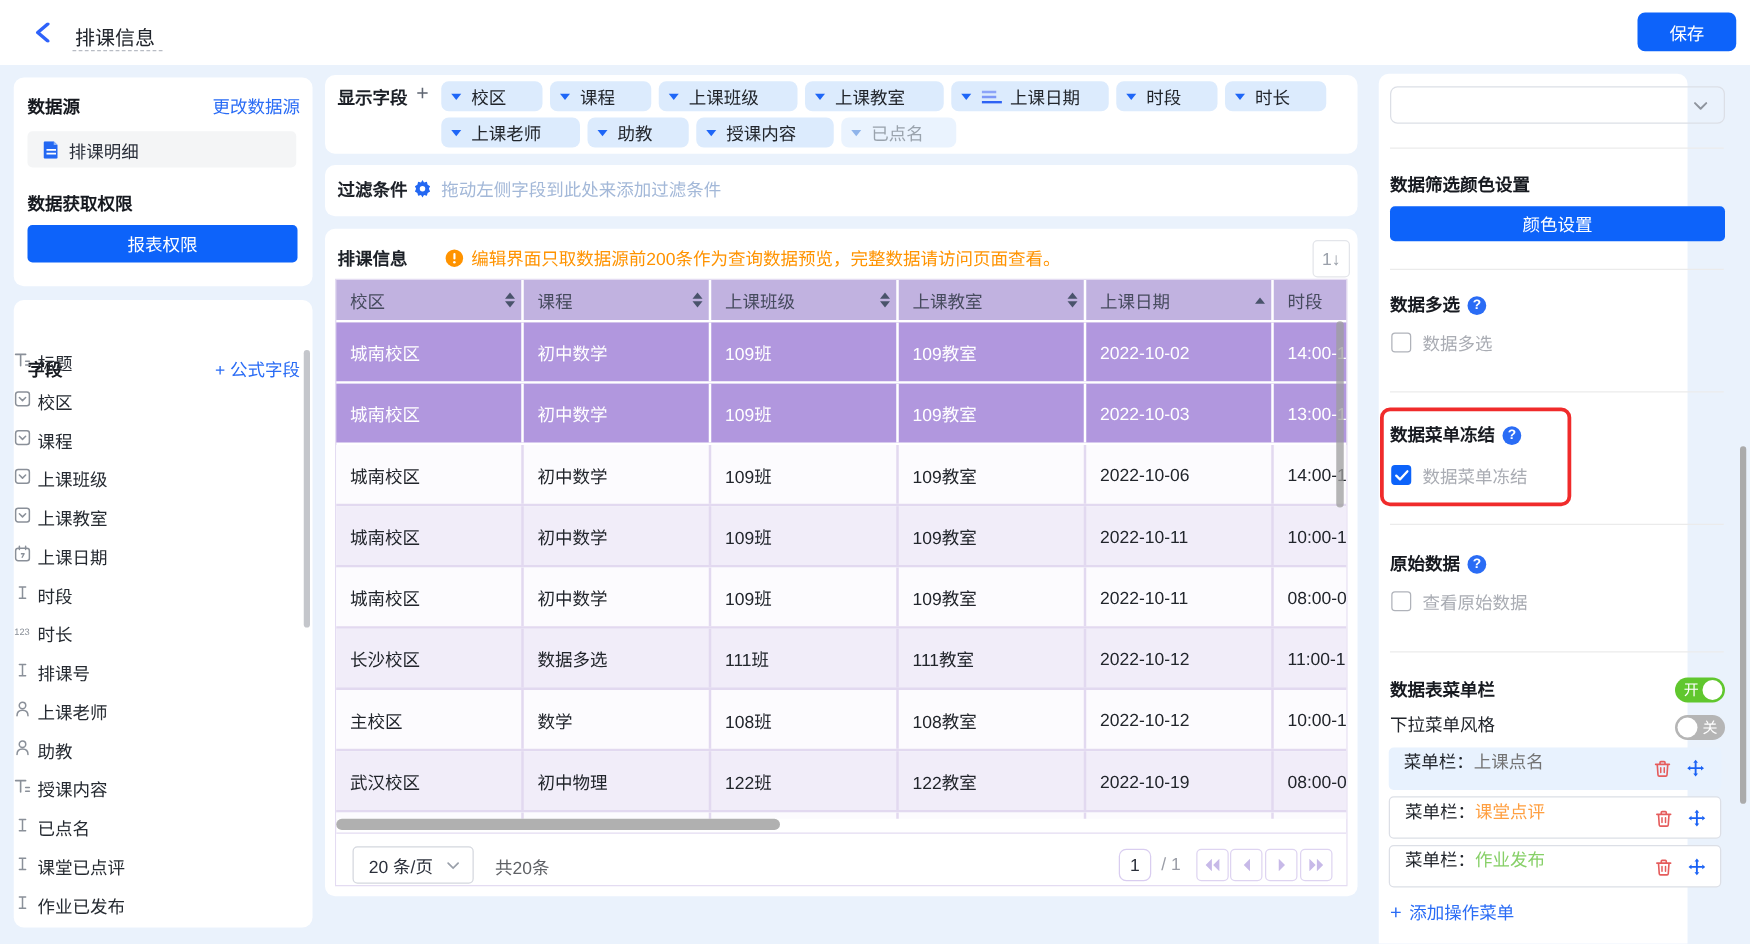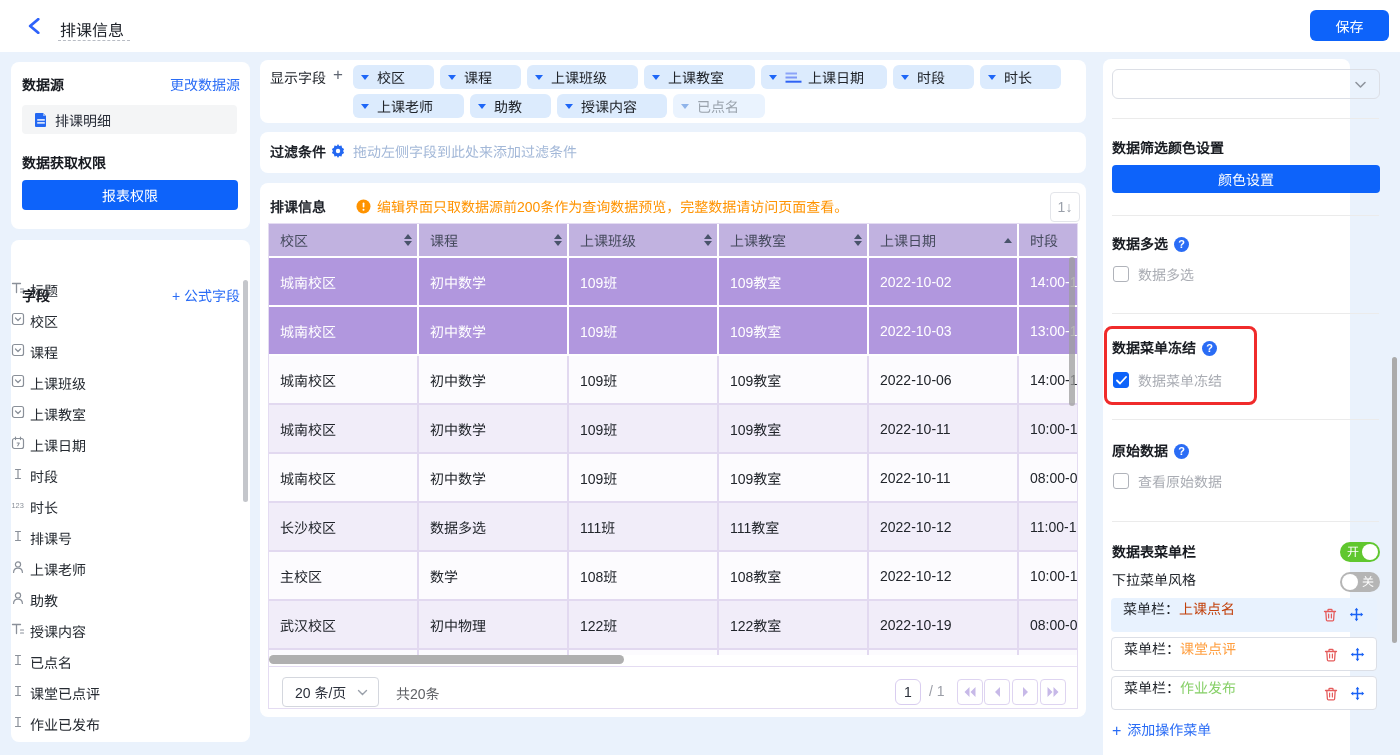--- a/index.html
+++ b/index.html
@@ -33,21 +33,21 @@
 
 #sb2 { left:11px; top:240px; width:239px; height:502px; overflow:hidden; }
 #sb2 .head { position:absolute; left:11px; top:17px; right:10px; display:flex; justify-content:space-between; line-height:15px;margin-top:32px; }
 #sb2 .flist { position:absolute; left:0; top:40px; width:239px; }
 .frow { height:31px; display:flex; color:#252a31; }
 .frow .fic { width:14px; height:15px; margin-right:5px; display:inline-flex; align-items:center; justify-content:center; color:#8a9099; flex:0 0 14px; }
 #sb2 .sbar { position:absolute; left:232px; top:40px; width:5px; height:222px; background:#c4c6cb; border-radius:3px; }
 
 
 #cardA { left:260px; top:60px; width:826px; height:63px; }
-#cardA .label { position:absolute; left:10px; top:7px; font-weight:400; color:#1c2027; }
+#cardA .label { position:absolute; left:10px; top:7px; font-weight:700; color:#1c2027; }
 #cardA .plus { position:absolute; left:73px; top:5px; color:#5f6672; font-size:17px; font-weight:400; }
 .chip { position:absolute; height:24px; background:#dcebfd; border-radius:6px; display:flex; align-items:center; padding-left:8px; font-size:14px; color:#21252b; }
 .chip .tri { width:0; height:0; border-left:4.5px solid transparent; border-right:4.5px solid transparent; border-top:5.5px solid #1e66f7; margin-right:8px; }
 .chip.dis { background:#eaf3fe; color:#9aa3ad; }
 .chip.dis .tri { border-top-color:#8fb4ea; }
 .sorticon { margin-right:6px; display:inline-flex; }
 
 
 #cardB { left:260px; top:132px; width:826px; height:41px; }
 #cardB .inner { position:absolute; left:10px; top:0; height:37px; display:flex; align-items:center; }
@@ -436,21 +436,21 @@
   <div class="h" style="top:486px;text-align:center;">数据表菜单栏</div>
   <div class="toggle on" style="left:237px;top:483px;">
       <span class="txt">开</span>
       <span class="knob"></span>
     </div>
   <div style="position:absolute;left:9px;top:514px;color:#21252b;line-height:15px;">下拉菜单风格</div>
   <div class="toggle off" style="left:237px;top:513px;">
       <span class="txt">关</span>
       <span class="knob"></span>
     </div>
-  <div class="mitem b1" style="top:539px;">菜单栏：<span style="color:#c2410c">上课点名</span>
+  <div class="mitem b1" style="top:539px;">菜单栏：<span style="color:#737373">上课点名</span>
     <span class="ic" style="left:212px;top:10px;">
         <svg width="14" height="14" viewBox="0 0 14 14">
           <path d="M1.5 3.5h11" stroke="#e55c5c" stroke-width="1.3" stroke-linecap="round"></path>
           <path d="M5 3.3V2a.7.7 0 0 1 .7-.7h2.6a.7.7 0 0 1 .7.7v1.3" fill="none" stroke="#e55c5c" stroke-width="1.3"></path>
           <path d="M2.8 3.5 L3.4 12a1 1 0 0 0 1 .9h5.2a1 1 0 0 0 1-.9l.6-8.5" fill="none" stroke="#e55c5c" stroke-width="1.3"></path>
           <path d="M5.6 6.2v3.8M8.4 6.2v3.8" stroke="#e55c5c" stroke-width="1.2" stroke-linecap="round"></path>
         </svg>
       </span><span class="ic" style="left:238px;top:9px;">
         <svg width="15" height="15" viewBox="0 0 15 15">
           <path d="M7.5 0.8 L9.4 3.2 H5.6 Z M7.5 14.2 L9.4 11.8 H5.6 Z M0.8 7.5 L3.2 5.6 V9.4 Z M14.2 7.5 L11.8 5.6 V9.4 Z" fill="#1a62f5"></path>

